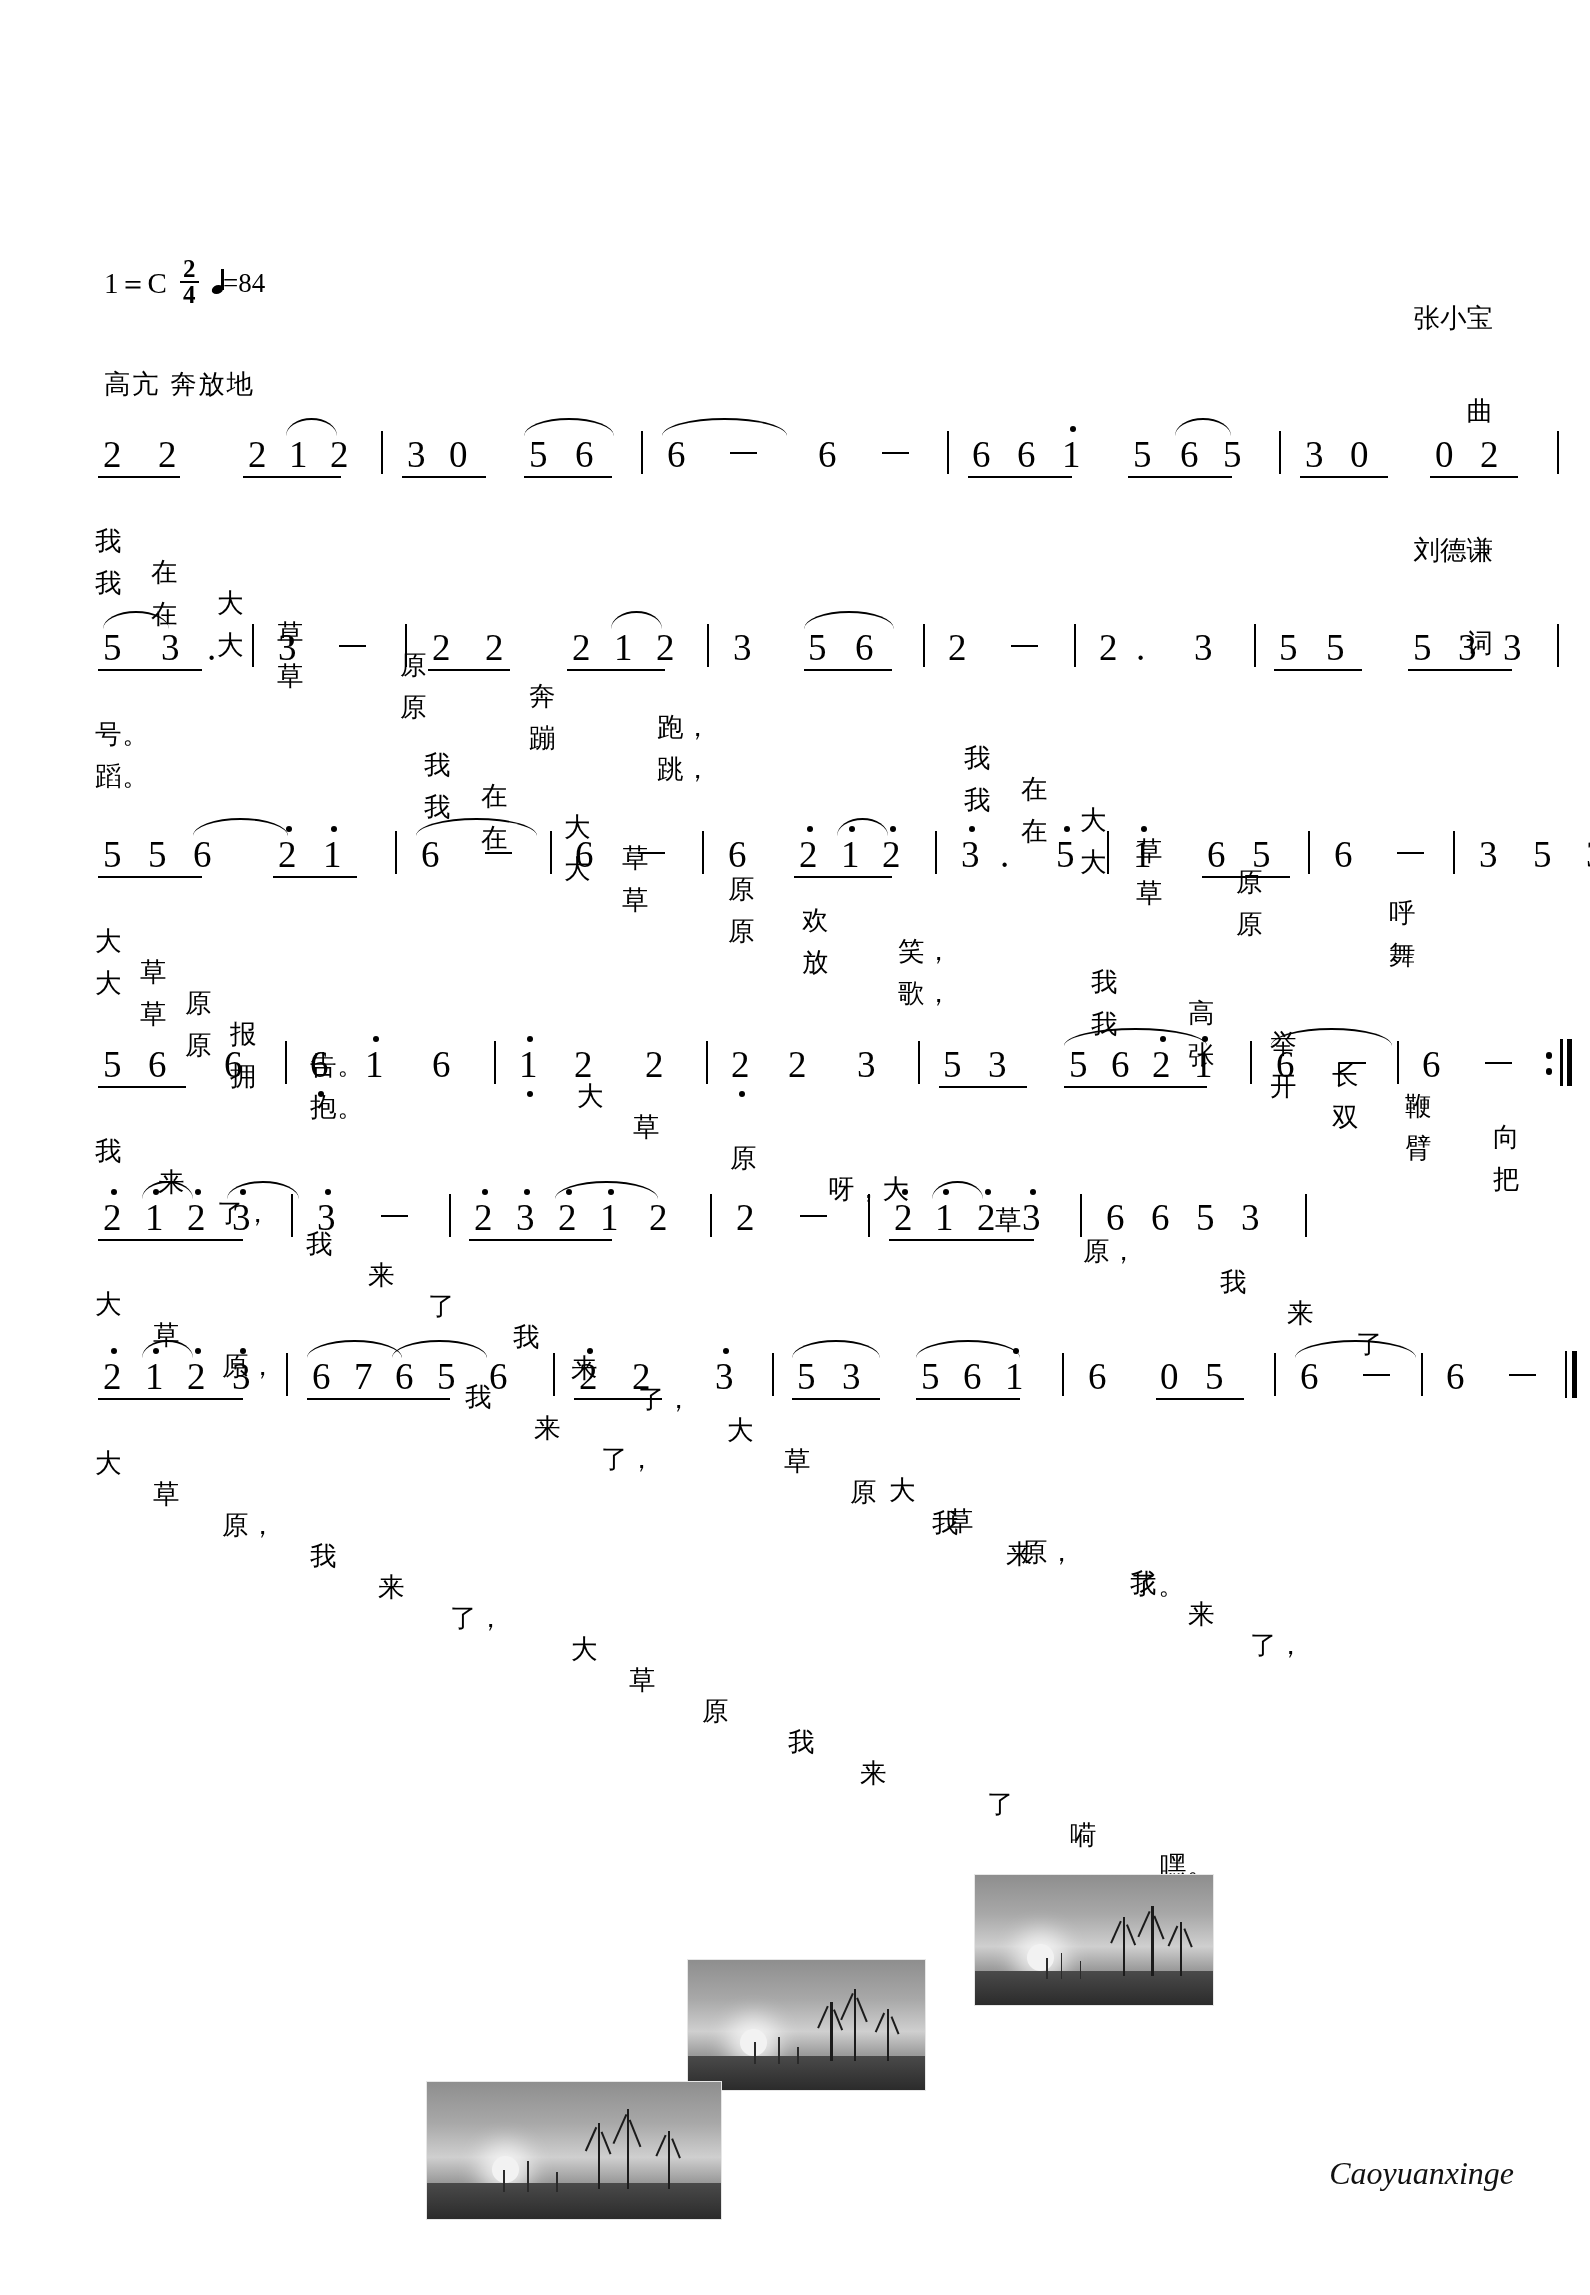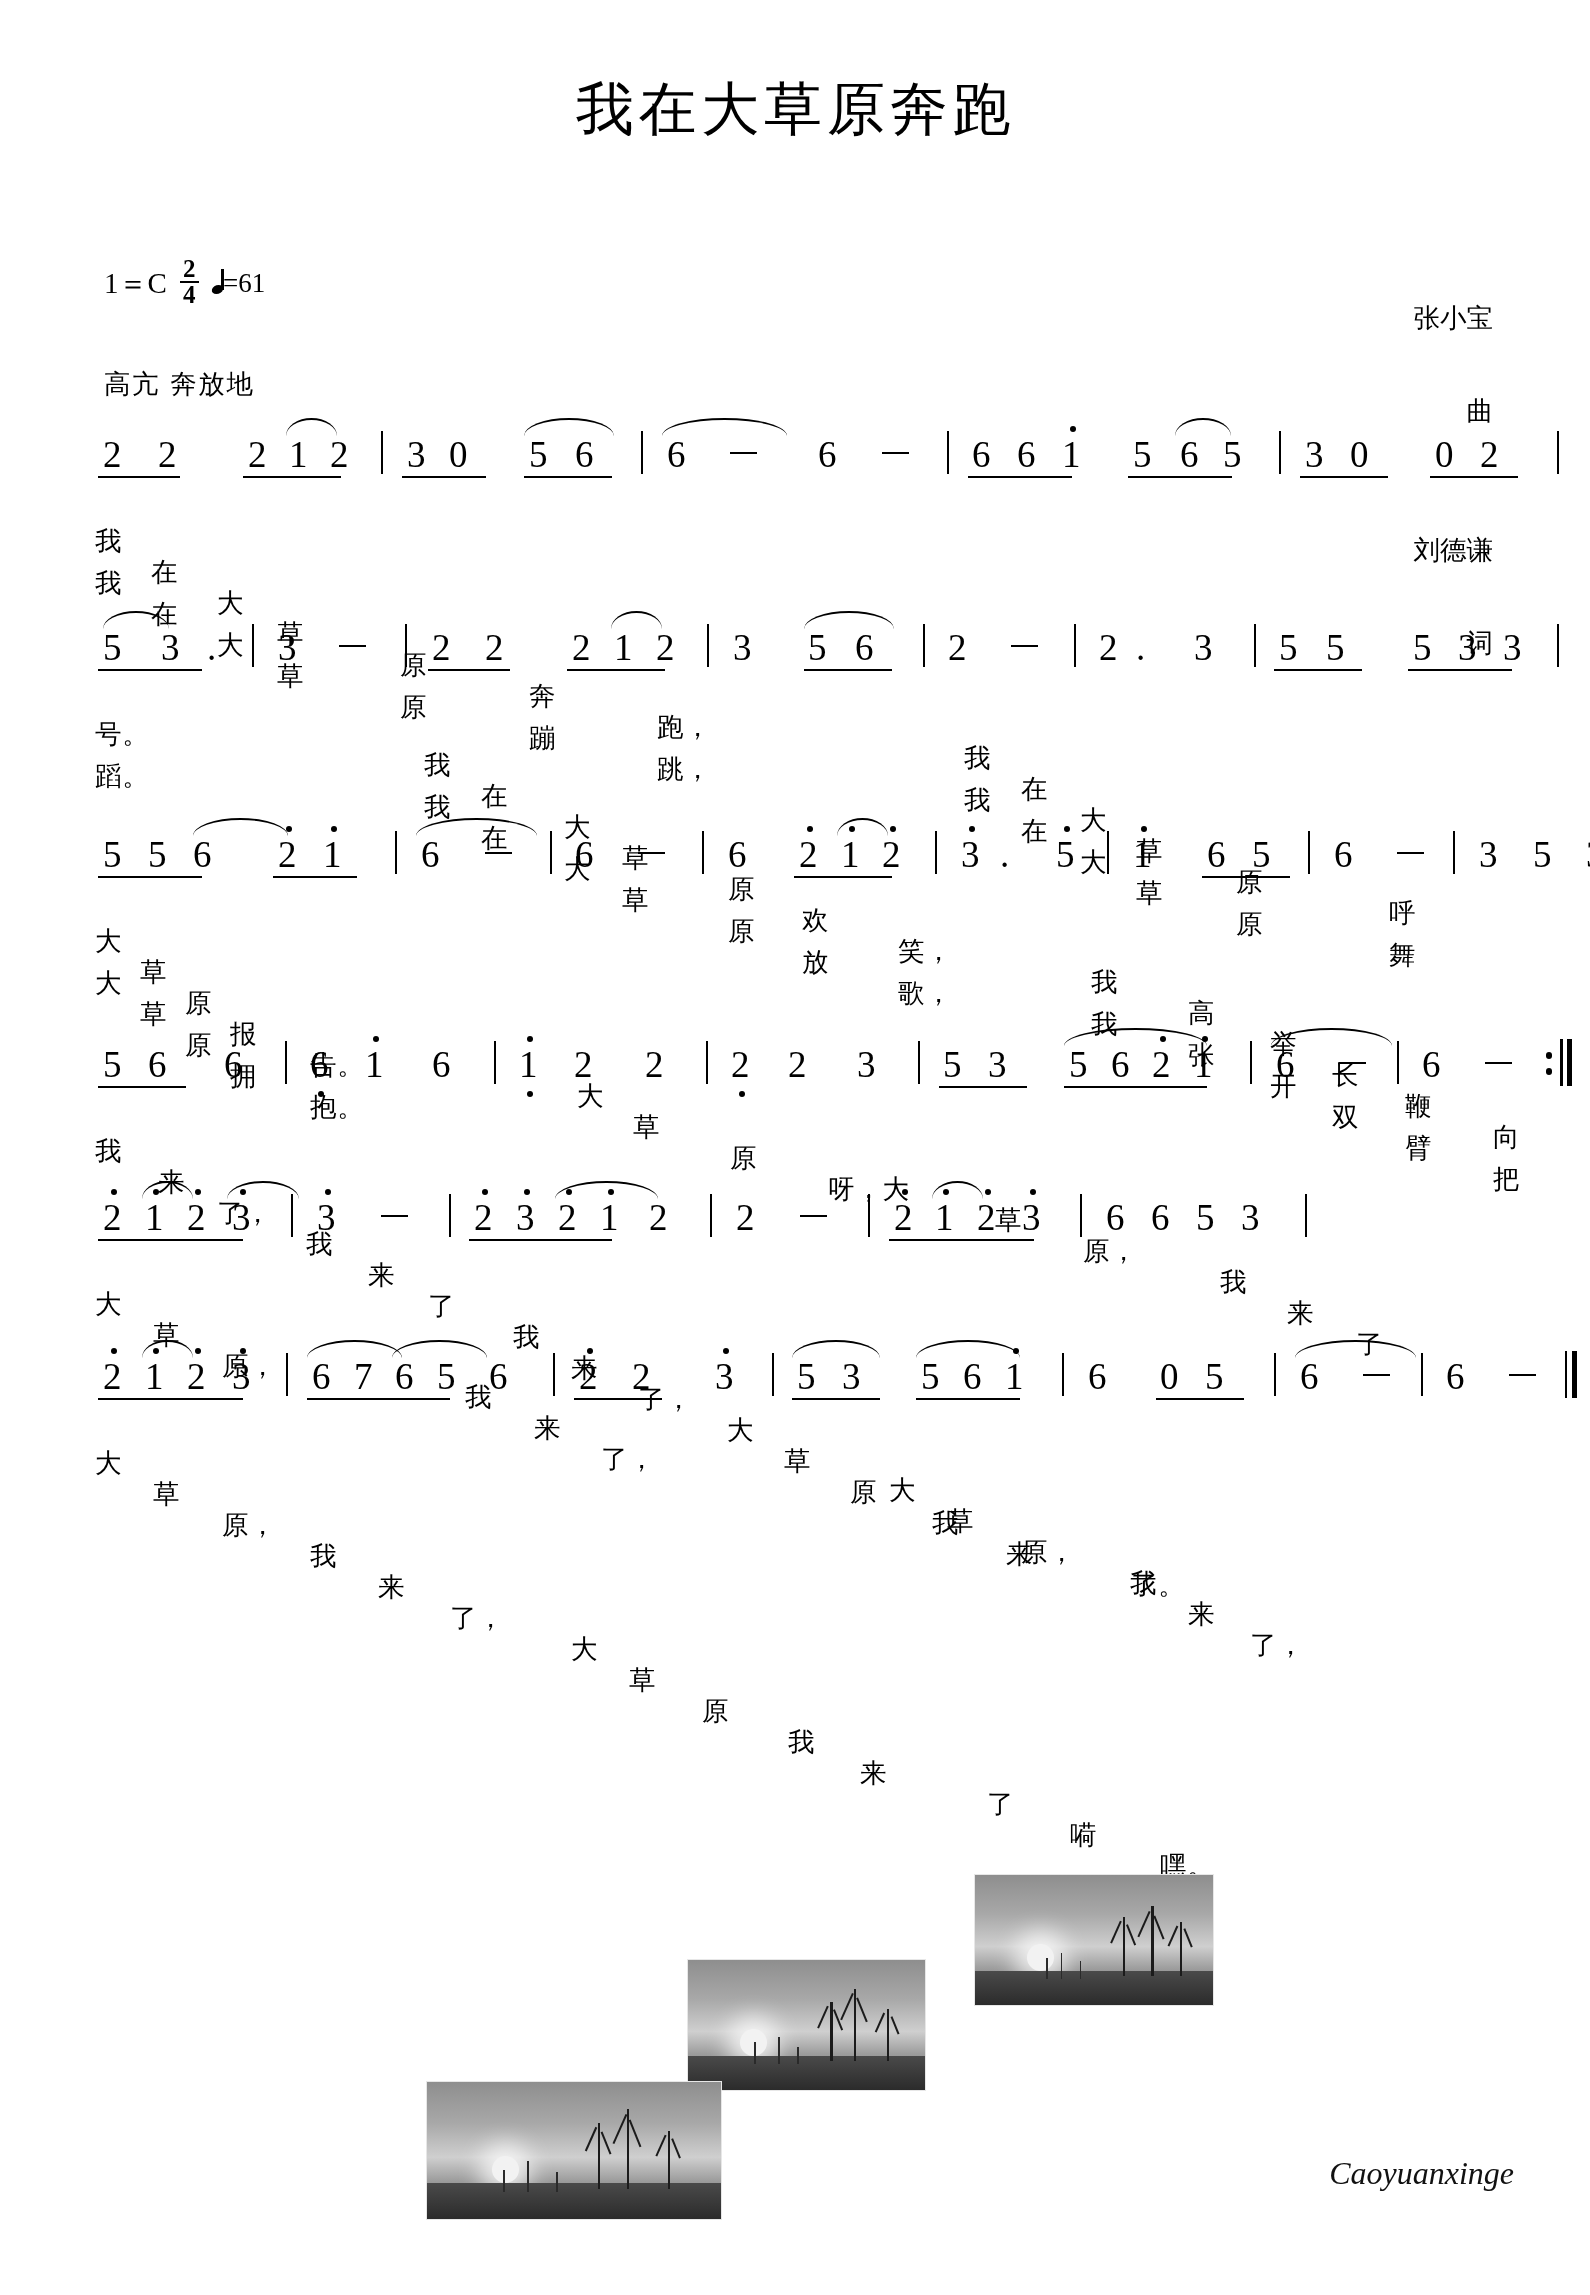--- a/index.html
+++ b/index.html
@@ -248,31 +248,30 @@
     font-family: "Liberation Serif", serif;
     letter-spacing: 0.8px;
     color: #000;
   }
 </style>
 </head>
 <body>
 
 <div class="sheet">
 
-  <div class="title">我在大草原奔跑</div>
 
   <div class="key-block">
     <span class="key-sig">1＝C</span>
     <span class="meter">
       <span class="num">2</span>
       <span class="den">4</span>
     </span>
     <span class="tempo">
       <span class="qnote"></span>
-      <span>=61</span>
+      <span>=84</span>
     </span>
   </div>
 
   <div class="credits">
     <div class="row">
       <span>张小宝</span>
       <span style="display:inline-block;width:37px"></span>
       <span>曲</span>
     </div>
     <div class="row">

